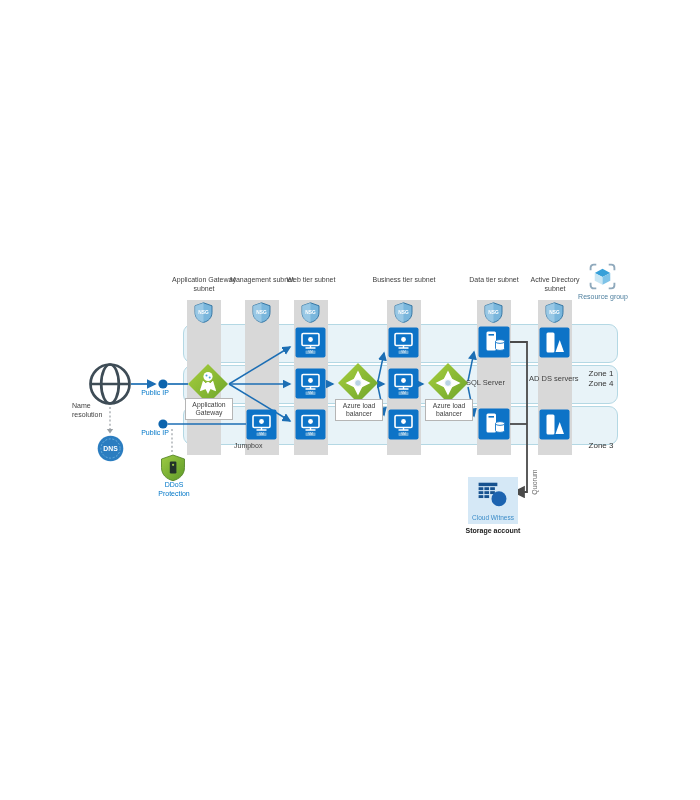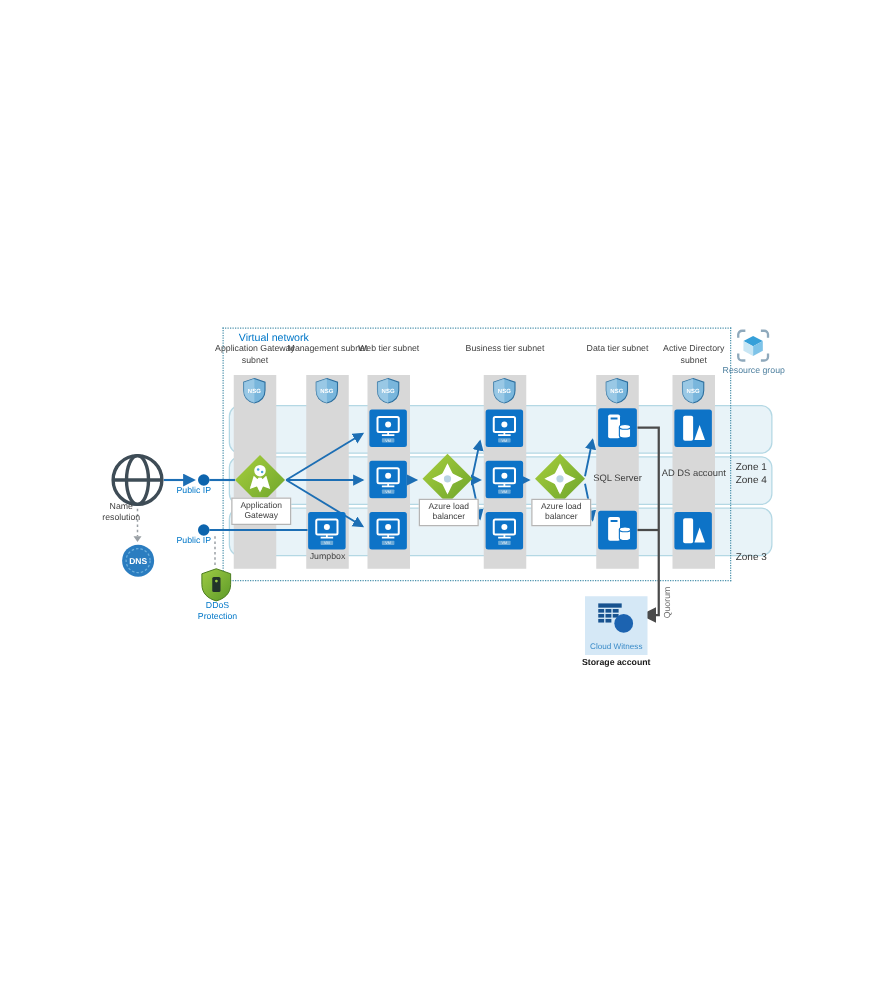--- a/index.html
+++ b/index.html
@@ -13,21 +13,21 @@
   
   .band{background:#e8f3f8;border:1px solid #b4d8e4;border-radius:9px;}
   .zone-label{font-size:8px;color:#333;text-align:center;width:34px;}
   
   .bar{background:#d8d8d8;width:34px;height:155px;top:300px;}
   .collabel{width:64px;top:275px;text-align:center;font-size:7px;line-height:9px;color:#3f3f3f;}
   
   .icon{display:block;}
   .whitebox{background:#fff;border:1px solid #b5b5b5;text-align:center;
             font-size:6.8px;line-height:8px;color:#3f3f3f;padding:2px 1px;}
-  .small-label{text-align:center;font-size:7px;line-height:8.5px;color:#3f3f3f;}
+  .small-label{font-size:7px;line-height:8.5px;color:#3f3f3f;}
   .blue-label{text-align:center;font-size:7px;line-height:8.5px;color:#0077c8;}
   .slate-label{text-align:center;font-size:7px;line-height:8.5px;color:#4d7f9e;}
   .sqltxt{font-size:7.5px;}
   .quorum{font-size:7px;color:#6b6b6b;text-align:center;transform:rotate(-90deg);}
   .cwbox{background:#d5e8f6;}
   .cw-label{position:absolute;left:0;bottom:3px;width:100%;text-align:center;
             font-size:6.5px;color:#3a8bc8;}
   .storage-label{text-align:center;font-size:7px;font-weight:bold;color:#1a1a1a;}
   svg text{font-family:"Liberation Sans",sans-serif;}
 </style>
@@ -40,23 +40,20 @@
   <div class="abs band" style="left:183px;top:365px;width:433px;height:37px;"></div>
   <div class="abs band" style="left:183px;top:406px;width:433px;height:37px;"></div>
 
   <div class="abs bar" style="left:187px;"></div>
   <div class="abs bar" style="left:245px;"></div>
   <div class="abs bar" style="left:294px;"></div>
   <div class="abs bar" style="left:387px;"></div>
   <div class="abs bar" style="left:477px;"></div>
   <div class="abs bar" style="left:538px;"></div>
 
-  <div class="abs vnet" style="left:178px;top:262px;width:405px;height:201px;">
-    <div class="abs vnet-label" style="left:12px;top:2px;">Virtual network</div>
-  </div>
 
   <div class="abs collabel" style="left:172px;">Application Gateway subnet</div>
   <div class="abs collabel" style="left:230px;">Management subnet</div>
   <div class="abs collabel" style="left:279px;">Web tier subnet</div>
   <div class="abs collabel" style="left:372px;">Business tier subnet</div>
   <div class="abs collabel" style="left:462px;">Data tier subnet</div>
   <div class="abs collabel" style="left:523px;">Active Directory subnet</div>
 
   <div class="abs zone-label" style="left:584px;top:338px;margin-top:31px;">Zone 1</div>
   <div class="abs zone-label" style="left:584px;top:379px;">Zone 4</div>
@@ -282,21 +279,21 @@
   <svg class="abs icon" style="left:539px;top:327px;" width="31" height="31" viewBox="0 0 31 31">
     <rect x="0.5" y="0.5" width="30" height="30" rx="2" fill="#0d73c7"></rect>
     <rect x="7.5" y="5.5" width="8" height="20" rx="1.5" fill="#fff"></rect>
     <polygon points="16.5,25 25,25 20.7,13" fill="#fff"></polygon>
   </svg>
   <svg class="abs icon" style="left:539px;top:409px;" width="31" height="31" viewBox="0 0 31 31">
     <rect x="0.5" y="0.5" width="30" height="30" rx="2" fill="#0d73c7"></rect>
     <rect x="7.5" y="5.5" width="8" height="20" rx="1.5" fill="#fff"></rect>
     <polygon points="16.5,25 25,25 20.7,13" fill="#fff"></polygon>
   </svg>
-  <div class="abs small-label sqltxt" style="left:529px;top:375px;width:52px;">AD DS account</div>
+  <div class="abs small-label sqltxt" style="left:529px;top:375px;width:52px;">AD DS servers</div>
 
   <svg class="abs icon" style="left:588px;top:262px;" width="29" height="29" viewBox="0 0 28 28">
     <path d="M8,2.5 H5.5 A3,3 0 0 0 2.5,5.5 V8" fill="none" stroke="#8fa9bc" stroke-width="1.8"></path>
     <path d="M20,2.5 H22.5 A3,3 0 0 1 25.5,5.5 V8" fill="none" stroke="#8fa9bc" stroke-width="1.8"></path>
     <path d="M8,25.5 H5.5 A3,3 0 0 1 2.5,22.5 V20" fill="none" stroke="#8fa9bc" stroke-width="1.8"></path>
     <path d="M20,25.5 H22.5 A3,3 0 0 0 25.5,22.5 V20" fill="none" stroke="#8fa9bc" stroke-width="1.8"></path>
     <polygon points="14,6.5 21.5,10.5 14,14.5 6.5,10.5" fill="#36a0d9"></polygon>
     <polygon points="6.5,10.5 14,14.5 14,22 6.5,18" fill="#c8e6f4"></polygon>
     <polygon points="21.5,10.5 14,14.5 14,22 21.5,18" fill="#7ec3e8"></polygon>
   </svg>

